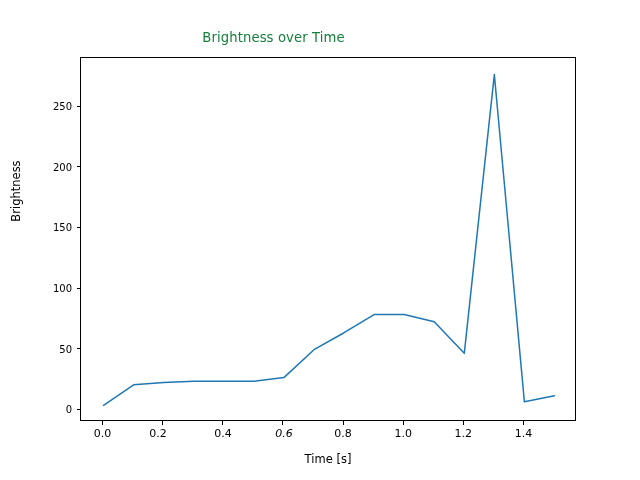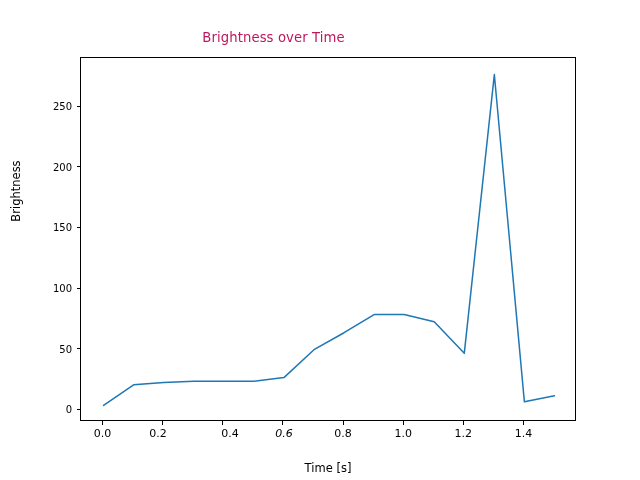--- a/index.html
+++ b/index.html
@@ -19,21 +19,21 @@
     height: 480px;
     background: #ffffff;
   }
   #chart-title {
     position: absolute;
     left: 0;
     top: 30px;
     width: 547px;
     text-align: center;
     font-size: 13.2px;
-    color: #be185d;
+    color: #15803d;
     letter-spacing: 0.1px;
   }
   
   #axes {
     position: absolute;
     left: 80px;
     top: 57px;
     width: 496px;
     height: 364px;
     border: 1.05px solid #000000;
@@ -98,21 +98,20 @@
     white-space: nowrap;
   }
   #xlabel {
     position: absolute;
     left: 80px;
     top: 452px;
     width: 496px;
     text-align: center;
     font-size: 11.5px;
     color: #000000;
-    margin-top: 9px;
   }
   #ylabel {
     position: absolute;
     left: -84px;
     top: 184px;
     width: 200px;
     text-align: center;
     font-size: 11.5px;
     color: #000000;
     transform: rotate(-90deg);
@@ -155,21 +154,21 @@
       <div class="tick-mark-x" style="left: 222.288px;"></div>
       <div class="tick-mark-x" style="left: 282.409px;"></div>
       <div class="tick-mark-x" style="left: 342.53px;"></div>
       <div class="tick-mark-x" style="left: 402.652px;"></div>
       <div class="tick-mark-x" style="left: 462.773px;"></div>
       <div class="tick-mark-x" style="left: 522.894px;"></div>
     </div>
   <div id="xtick-labels">
       <div class="tick-label-x" style="left: 102.545px;">0.0</div>
       <div class="tick-label-x" style="left: 158px;">0.2</div>
-      <div class="tick-label-x" style="left: 230px; text-align: right;">0.4</div>
+      <div class="tick-label-x" style="left: 223px; text-align: right;">0.4</div>
       <div class="tick-label-x" style="left: 284px; font-style: italic;">0.6</div>
       <div class="tick-label-x" style="left: 343.03px;">0.8</div>
       <div class="tick-label-x" style="left: 403.152px;">1.0</div>
       <div class="tick-label-x" style="left: 463.273px;">1.2</div>
       <div class="tick-label-x" style="left: 523.394px;">1.4</div>
     </div>
 
   <div id="xlabel">Time [s]</div>
   <div id="ylabel">Brightness</div>
 

